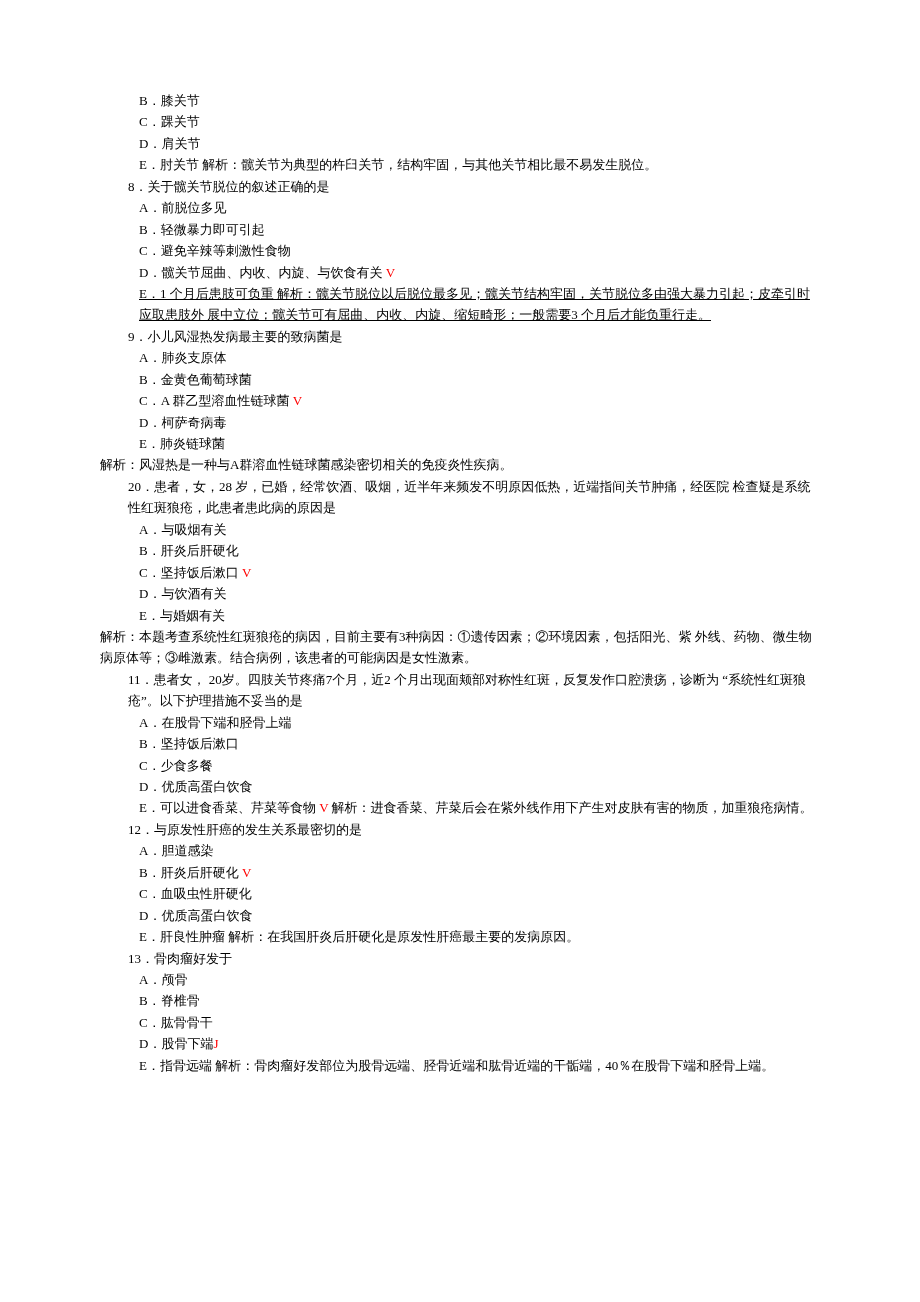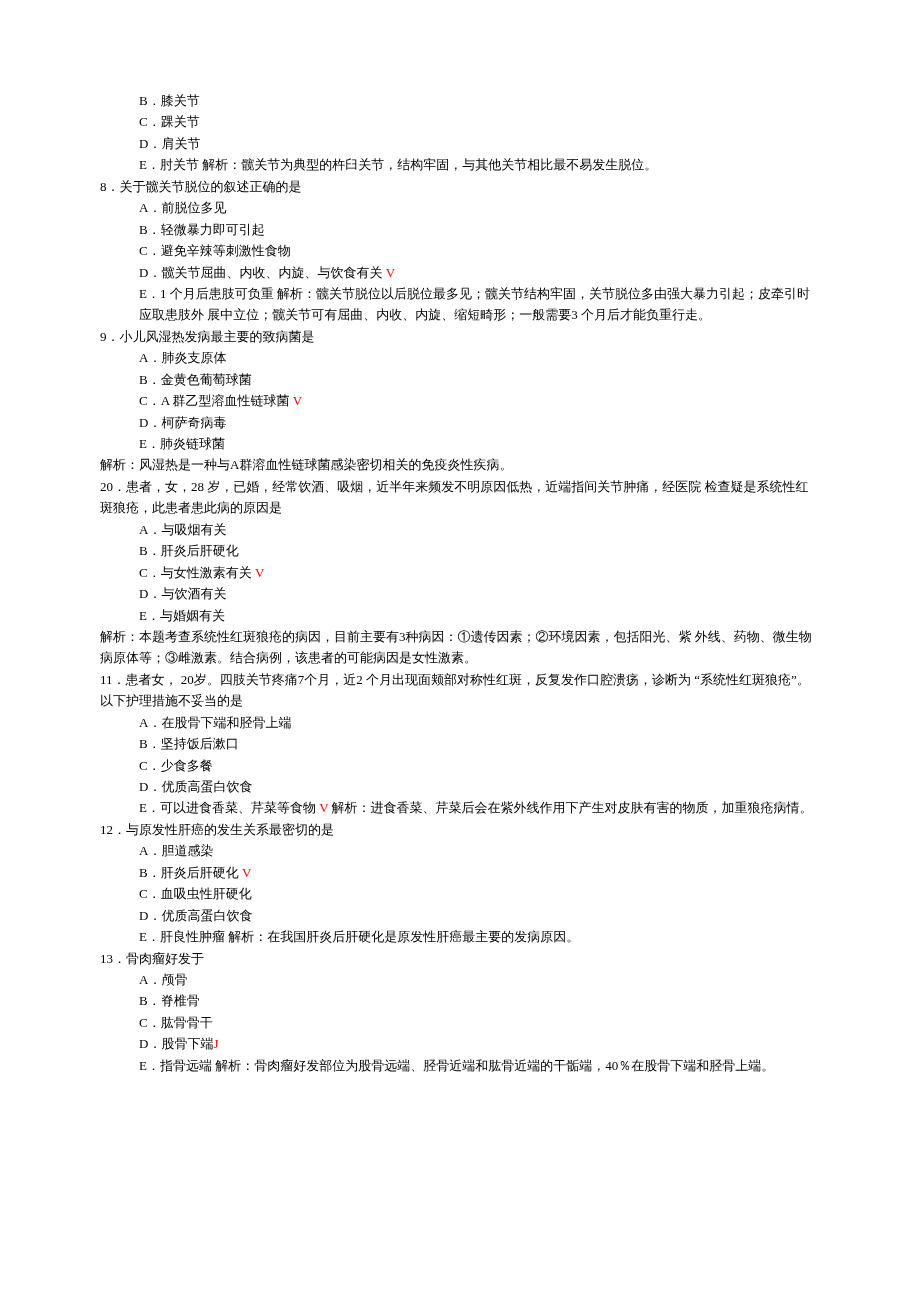--- a/index.html
+++ b/index.html
@@ -11,20 +11,21 @@
     padding: 90px 100px 60px 100px;
     width: 920px;
     box-sizing: border-box;
     line-height: 1.65;
   }
   .option-row {
     padding-left: 3em;
   }
   .q-row {
     padding-left: 0;
+    margin-left: 28px;
   }
   .explain-row {
     padding-left: 0;
   }
   .red {
     color: #ff0000;
   }
 </style>
 </head>
 <body>
@@ -32,34 +33,34 @@
 <div class="option-row"><span>B．膝关节</span></div>
 <div class="option-row"><span>C．踝关节</span></div>
 <div class="option-row"><span>D．肩关节</span></div>
 <div class="option-row"><span>E．肘关节 解析：髋关节为典型的杵臼关节，结构牢固，与其他关节相比最不易发生脱位。</span></div>
 
 <div class="q-row"><span>8．关于髋关节脱位的叙述正确的是</span></div>
 <div class="option-row"><span>A．前脱位多见</span></div>
 <div class="option-row"><span>B．轻微暴力即可引起</span></div>
 <div class="option-row"><span>C．避免辛辣等刺激性食物</span></div>
 <div class="option-row"><span>D．髋关节屈曲、内收、内旋、与饮食有关 </span><span class="red">V</span></div>
-<div class="option-row" style="padding-left:3em; text-indent:0;"><span style="display:inline;">E．1 个月后患肢可负重 解析：髋关节脱位以后脱位最多见；髋关节结构牢固，关节脱位多由强大暴力引起；皮牵引时应取患肢外 展中立位；髋关节可有屈曲、内收、内旋、缩短畸形；一般需要3 个月后才能负重行走。</span></div>
+<div class="option-row" style="padding-left:3em; text-indent:0;text-decoration:underline;"><span style="display:inline;">E．1 个月后患肢可负重 解析：髋关节脱位以后脱位最多见；髋关节结构牢固，关节脱位多由强大暴力引起；皮牵引时应取患肢外 展中立位；髋关节可有屈曲、内收、内旋、缩短畸形；一般需要3 个月后才能负重行走。</span></div>
 
 <div class="q-row"><span>9．小儿风湿热发病最主要的致病菌是</span></div>
 <div class="option-row"><span>A．肺炎支原体</span></div>
 <div class="option-row"><span>B．金黄色葡萄球菌</span></div>
 <div class="option-row"><span>C．A 群乙型溶血性链球菌 </span><span class="red">V</span></div>
 <div class="option-row"><span>D．柯萨奇病毒</span></div>
 <div class="option-row"><span>E．肺炎链球菌</span></div>
 <div class="explain-row"><span>解析：风湿热是一种与A群溶血性链球菌感染密切相关的免疫炎性疾病。</span></div>
 
 <div class="q-row"><span>20．患者，女，28 岁，已婚，经常饮酒、吸烟，近半年来频发不明原因低热，近端指间关节肿痛，经医院 检查疑是系统性红斑狼疮，此患者患此病的原因是</span></div>
 <div class="option-row"><span>A．与吸烟有关</span></div>
 <div class="option-row"><span>B．肝炎后肝硬化</span></div>
-<div class="option-row"><span>C．与女性激素有关 </span><span class="red">V</span></div>
+<div class="option-row"><span>C．坚持饭后漱口 </span><span class="red">V</span></div>
 <div class="option-row"><span>D．与饮酒有关</span></div>
 <div class="option-row"><span>E．与婚姻有关</span></div>
 <div class="explain-row"><span>解析：本题考查系统性红斑狼疮的病因，目前主要有3种病因：①遗传因素；②环境因素，包括阳光、紫  外线、药物、微生物病原体等；③雌激素。结合病例，该患者的可能病因是女性激素。</span></div>
 
 <div class="q-row"><span>11．患者女， 20岁。四肢关节疼痛7个月，近2 个月出现面颊部对称性红斑，反复发作口腔溃疡，诊断为 “系统性红斑狼疮”。以下护理措施不妥当的是</span></div>
 <div class="option-row"><span>A．在股骨下端和胫骨上端</span></div>
 <div class="option-row"><span>B．坚持饭后漱口</span></div>
 <div class="option-row"><span>C．少食多餐</span></div>
 <div class="option-row"><span>D．优质高蛋白饮食</span></div>
 <div class="option-row"><span>E．可以进食香菜、芹菜等食物 </span><span class="red">V</span><span> 解析：进食香菜、芹菜后会在紫外线作用下产生对皮肤有害的物质，加重狼疮病情。</span></div>

